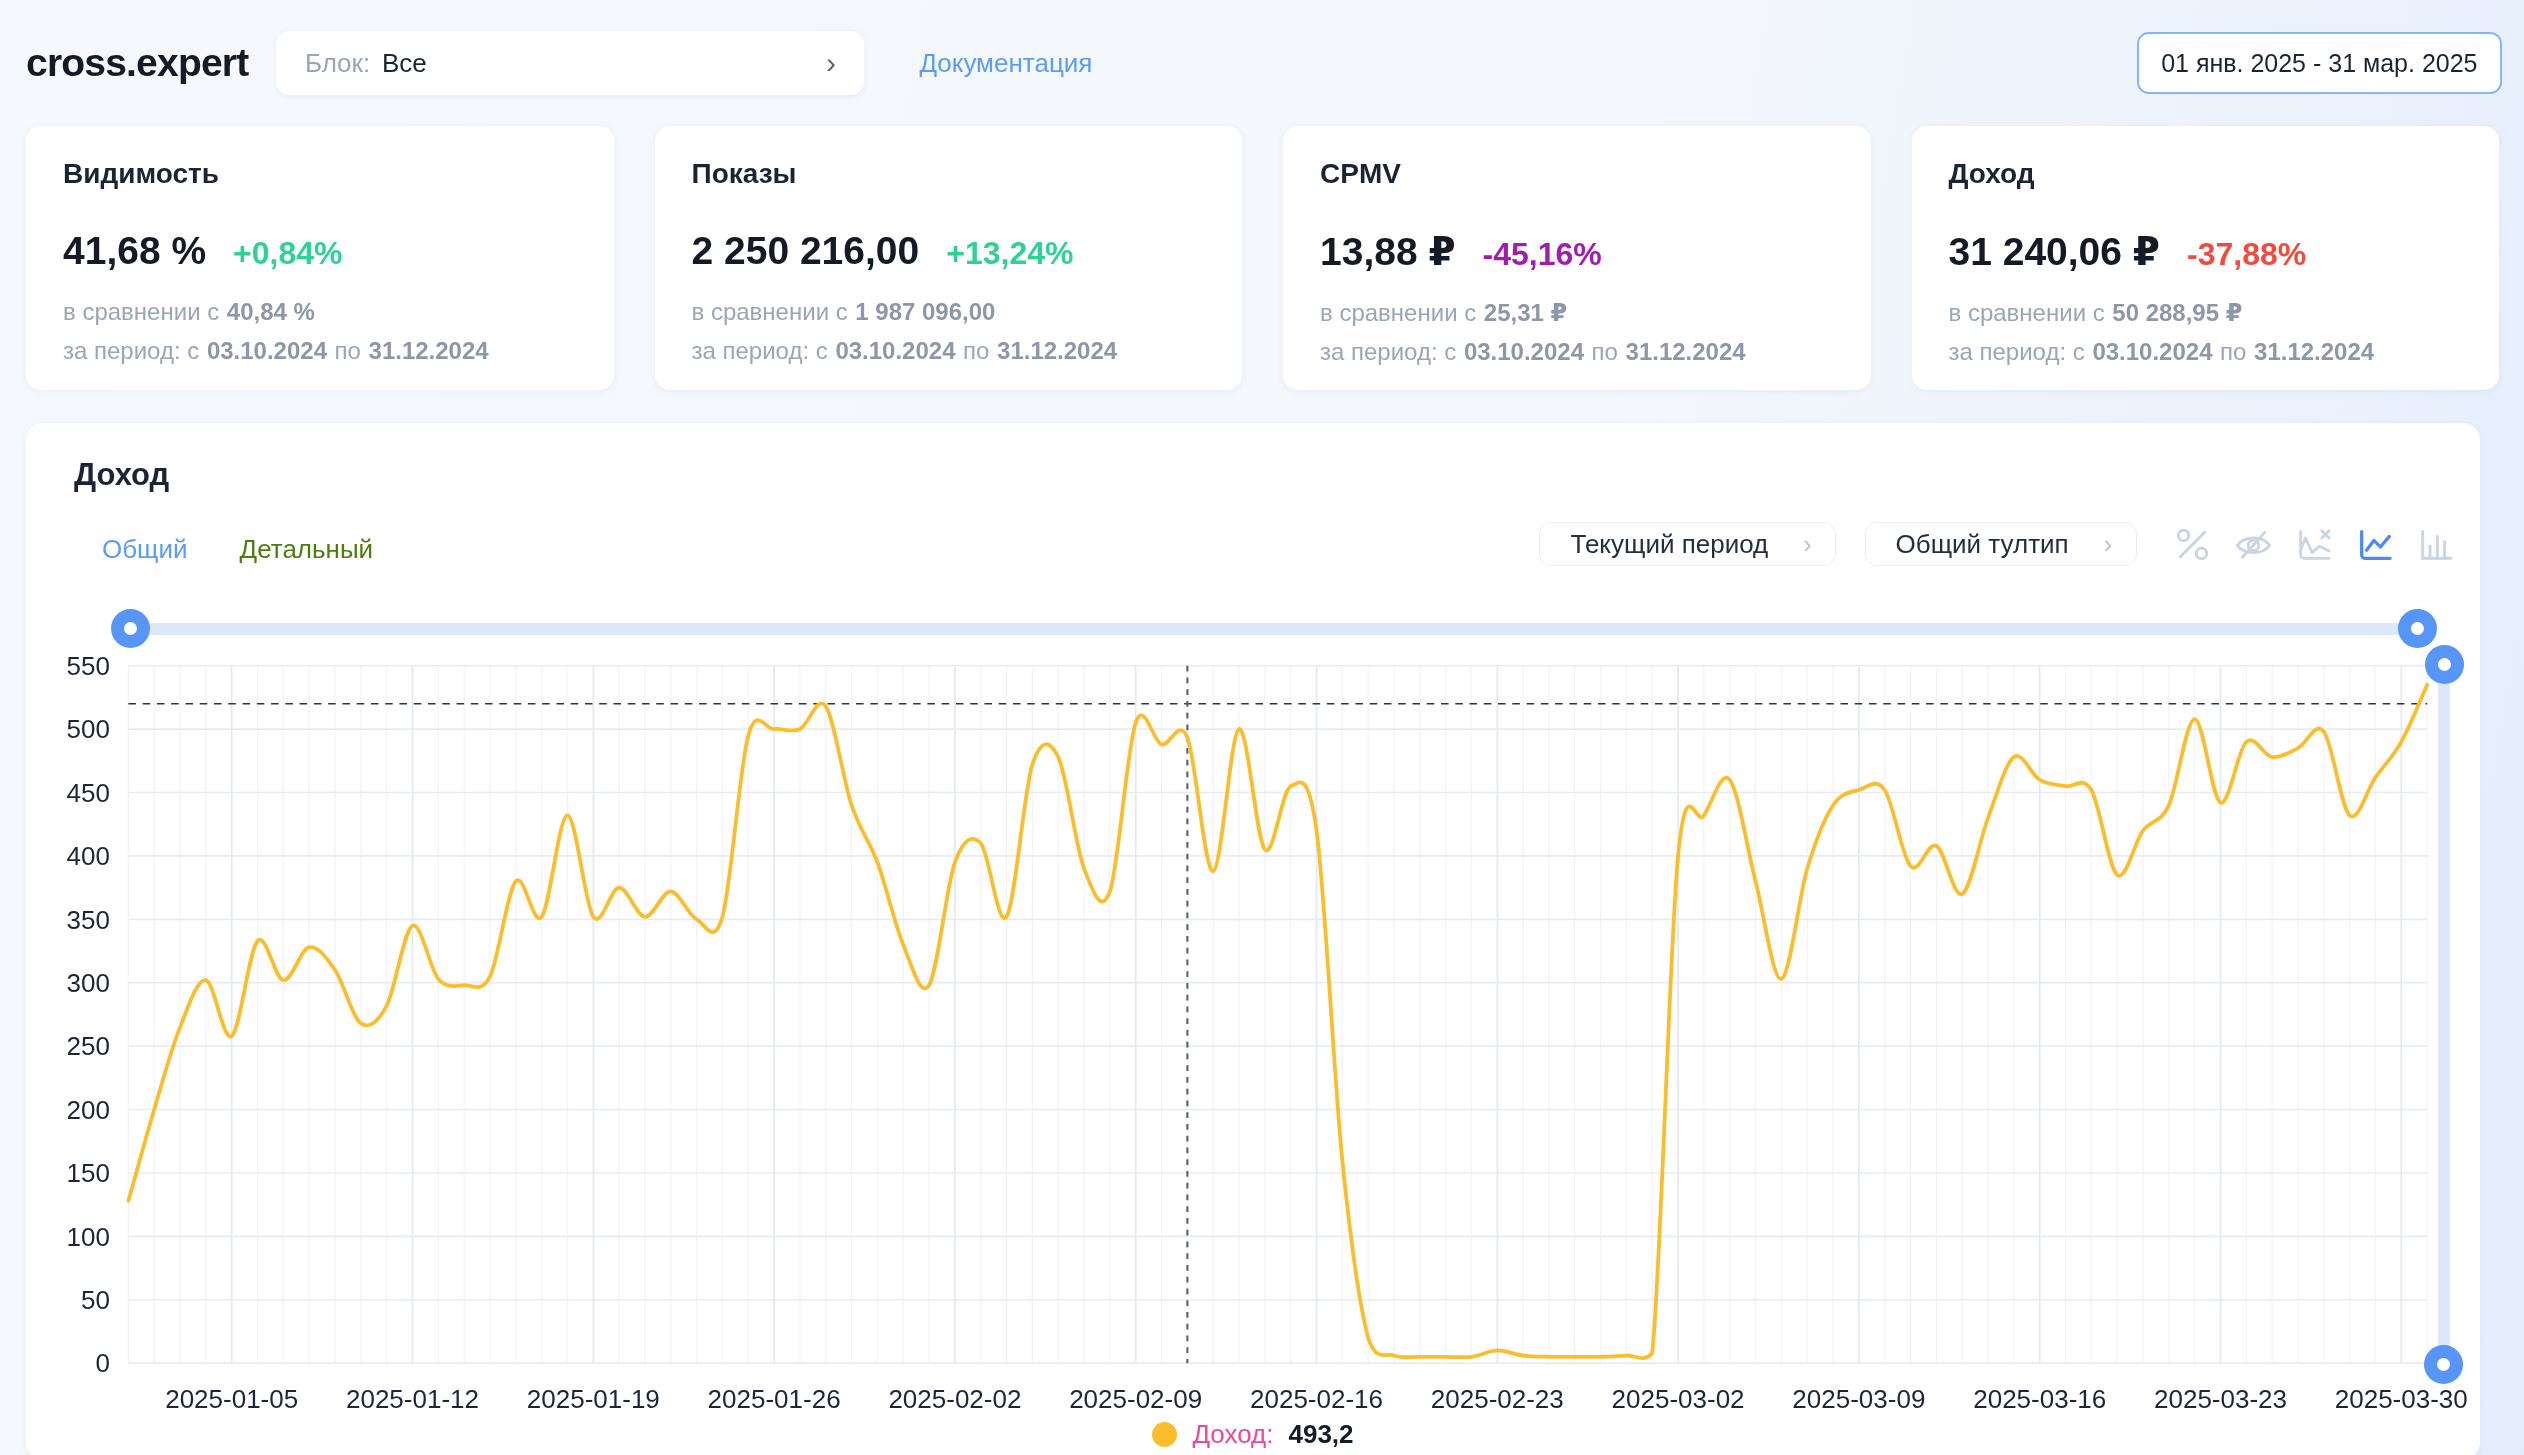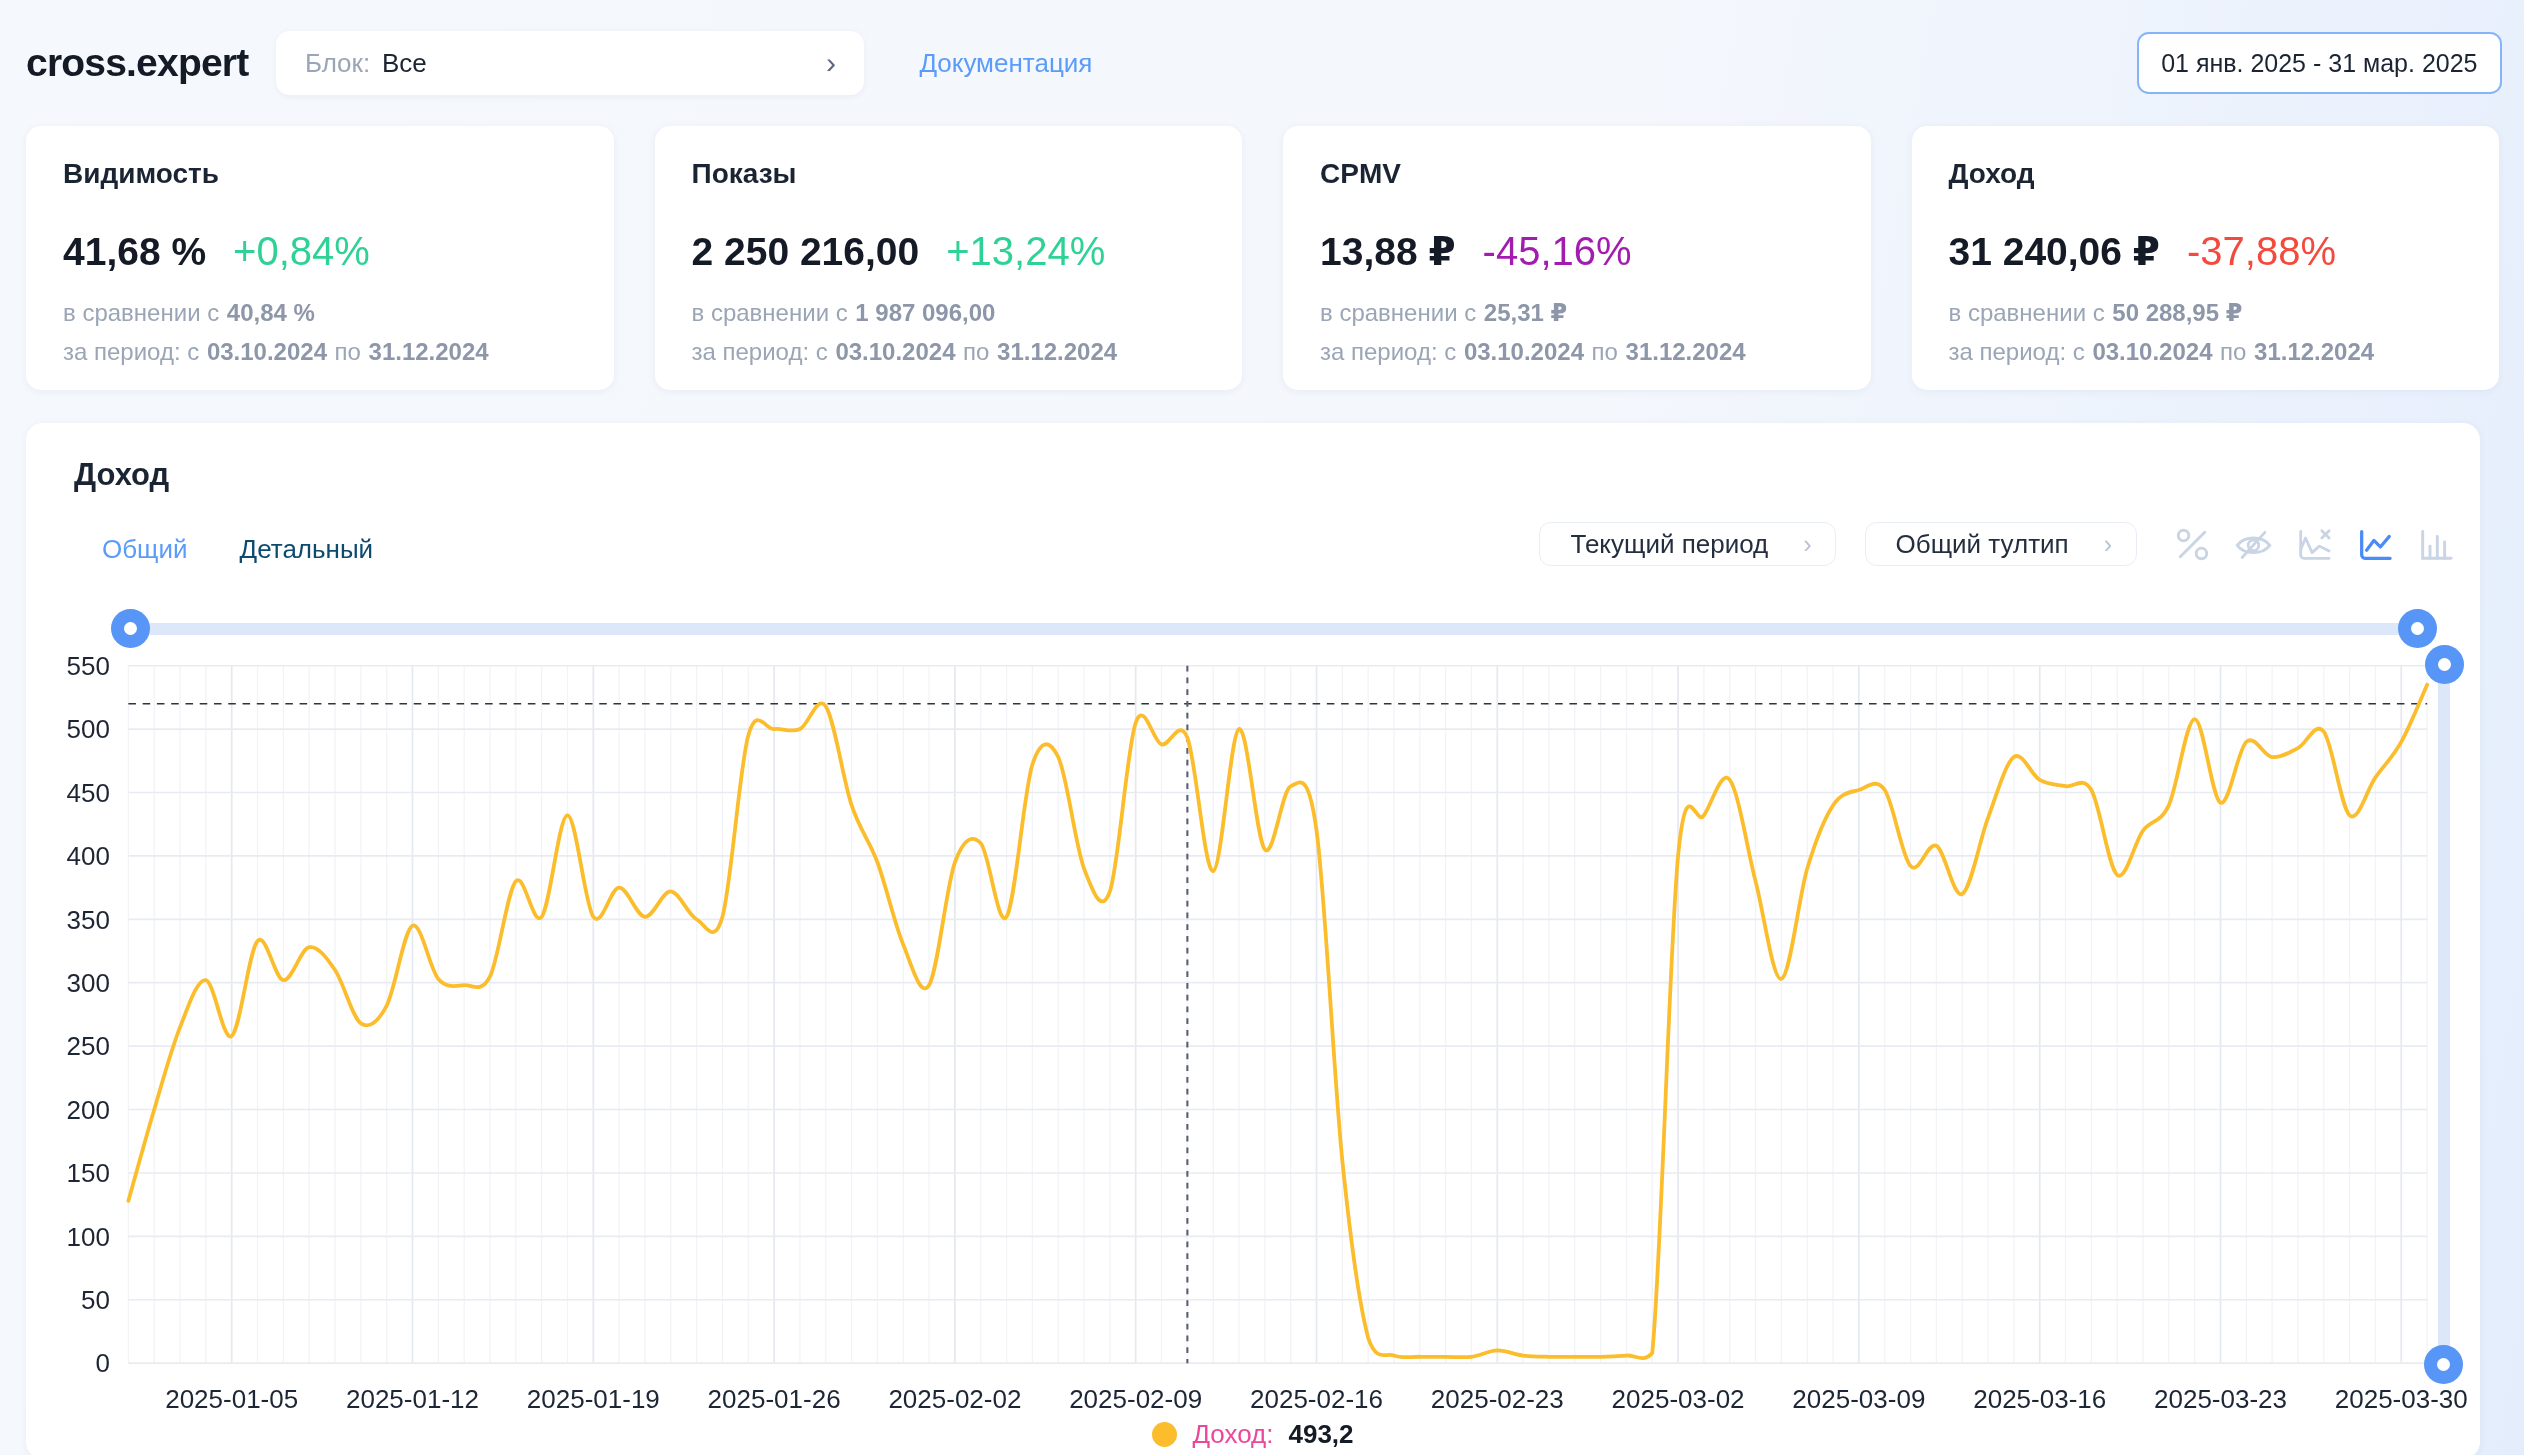--- a/index.html
+++ b/index.html
@@ -23,31 +23,31 @@
   .date-range{margin-left:auto;min-width:342px;height:62px;border:2.5px solid #85b4fa;border-radius:11.8px;
     background:#fff;display:flex;align-items:center;justify-content:center;
     font-size:25px;color:#1b2433;box-sizing:border-box;cursor:pointer;padding:0 22px;}
   
   .cards{display:flex;gap:41px;padding:0 26px;}
   .card{flex:1;background:#fff;border-radius:15px;height:264px;box-sizing:border-box;
     box-shadow:0 1.7px 8.4px rgba(25,50,100,.05);padding:32px 37px;}
   .card-title{font-size:28px;font-weight:700;color:#1b2433;}
   .card-value-row{margin-top:39px;display:flex;align-items:baseline;gap:27px;text-align:center;}
   .card-value{font-size:39px;font-weight:700;color:#141b26;white-space:nowrap;}
-  .card-delta{font-size:40px;font-weight:400;white-space:nowrap;}
+  .card-delta{font-size:32px;font-weight:700;white-space:nowrap;}
   .card-compare{margin-top:25px;font-size:24px;color:#9aa5b5;}
   .card-compare b{color:#8d97a9;margin-left:7.6px;}
   .card-period{margin-top:11px;font-size:24px;color:#9aa5b5;}
   .card-period b{color:#8d97a9;margin:0 7.6px;}
   
   .chart-panel{position:relative;margin:33px 44px 0 26px;width:2454px;height:1036px;
     background:#fff;border-radius:17px;box-shadow:0 1.7px 8.4px rgba(25,50,100,.05);}
   .chart-title{position:absolute;top:34px;left:48px;font-size:31px;font-weight:700;color:#1b2433;}
   .tabs{position:absolute;top:111px;left:76px;display:flex;gap:52px;font-size:26px;}
-  .tab{color:#0c4a6e;cursor:pointer;}
+  .tab{color:#4d7c0f;cursor:pointer;}
   .tab.active{color:#5b9cf8;}
   .controls{position:absolute;top:99px;right:22px;display:flex;align-items:center;gap:28.5px;}
   .ctrl-btn{height:44px;border:1.7px solid #e9eef6;border-radius:11.8px;background:#fff;
     display:flex;align-items:center;padding:0 23.5px 0 30px;font-size:26px;color:#242e3f;
     gap:35px;cursor:pointer;box-sizing:border-box;}
   .ctrl-btn .chev{color:#b9c3d3;font-size:25px;}
   .icon-row{display:flex;align-items:center;gap:17px;margin-left:5px;}
   .icon{width:44px;height:44px;display:flex;align-items:center;justify-content:center;
     color:#c9d4e4;cursor:pointer;}
   .icon.active{color:#4a8bf7;}

